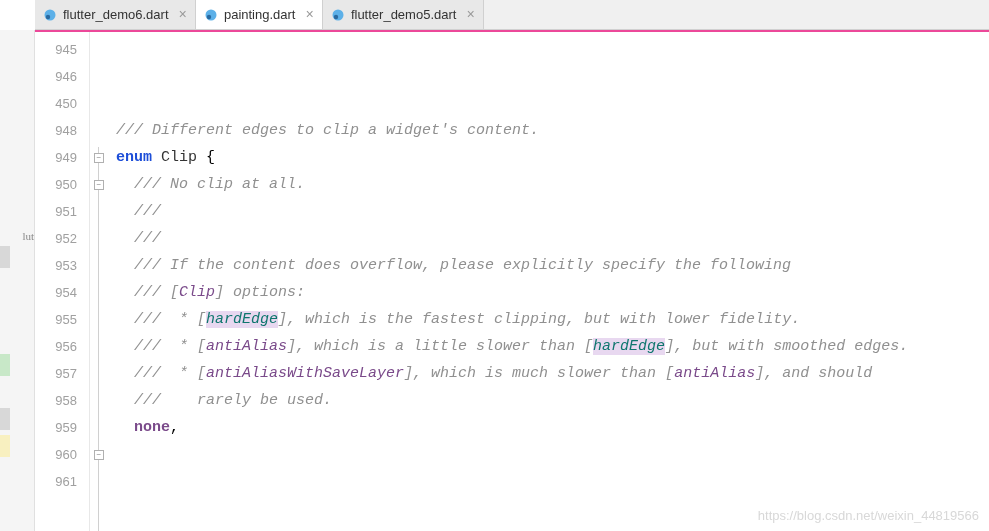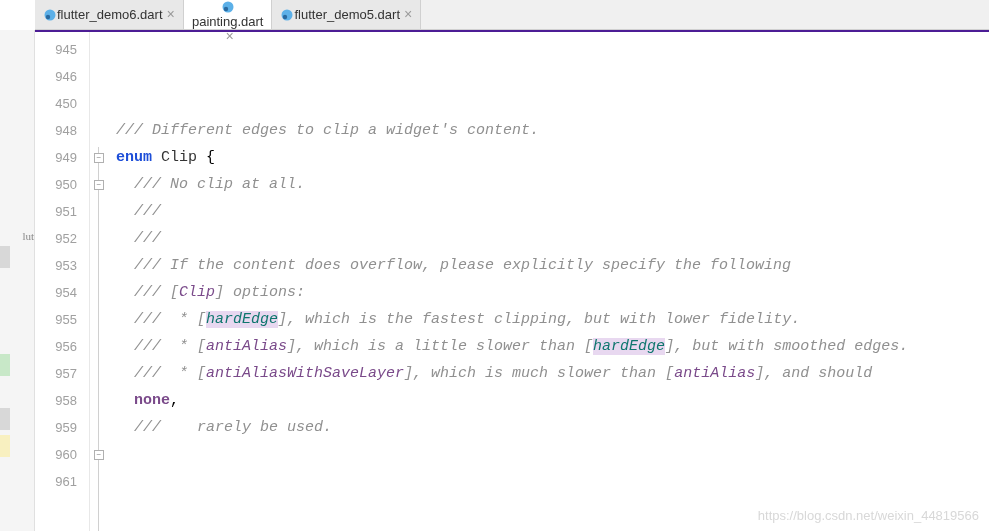--- a/index.html
+++ b/index.html
@@ -19,24 +19,24 @@
       border-bottom: 1px solid #d0d0d0;
       margin-left: 35px;
     }
     .tab {
       display: flex;
       align-items: center;
       padding: 0 8px;
       border-right: 1px solid #d0d0d0;
       background: #e8e8e8;
       cursor: pointer;
+      gap: 6px;
     }
     .tab.active {
       background: #ffffff;
-      flex-direction: column;
     }
     .tab-icon {
       width: 14px;
       height: 14px;
       display: flex;
       align-items: center;
       justify-content: center;
     }
     .tab-label {
       color: #333;
@@ -60,21 +60,21 @@
       font-size: 11px;
       color: #888;
       padding-top: 200px;
       text-align: right;
       font-family: Liberation Serif, serif;
     }
     .editor-container {
       display: flex;
       height: calc(100% - 30px);
       margin-left: 35px;
-      border-top: 2px solid #4c1d95;
+      border-top: 2px solid #ec4899;
     }
     .gutter {
       width: 55px;
       background: #ffffff;
       border-right: 1px solid #e8e8e8;
       padding-top: 4px;
       flex-shrink: 0;
     }
     .line-number {
       text-align: right;
@@ -260,18 +260,18 @@
       <div class="code-line"><span class="comment">/// Different edges to clip a widget's content.</span></div>
       <div class="code-line"><span class="keyword">enum</span> <span class="enum-name">Clip</span> {</div>
       <div class="code-line">  <span class="comment">/// No clip at all.</span></div>
       <div class="code-line">  <span class="comment">///</span></div>
       <div class="code-line">  <span class="comment">///</span></div>
       <div class="code-line">  <span class="comment">/// If the content does overflow, please explicitly specify the following</span></div>
       <div class="code-line">  <span class="comment">/// [<span class="link-ref">Clip</span>] options:</span></div>
       <div class="code-line">  <span class="comment">///  * [<span class="link-ref-hl">hardEdge</span>], which is the fastest clipping, but with lower fidelity.</span></div>
       <div class="code-line">  <span class="comment">///  * [<span class="link-ref">antiAlias</span>], which is a little slower than [<span class="link-ref-hl">hardEdge</span>], but with smoothed edges.</span></div>
       <div class="code-line">  <span class="comment">///  * [<span class="link-ref">antiAliasWithSaveLayer</span>], which is much slower than [<span class="link-ref">antiAlias</span>], and should</span></div>
+      <div class="code-line">  <span class="comment">///    rarely be used.</span></div>
       <div class="code-line">  <span class="enum-value">none</span>,</div>
-      <div class="code-line">  <span class="comment">///    rarely be used.</span></div>
     </div>
 </div>
 
 <div class="watermark">https://blog.csdn.net/weixin_44819566</div>
 
 </body></html>

